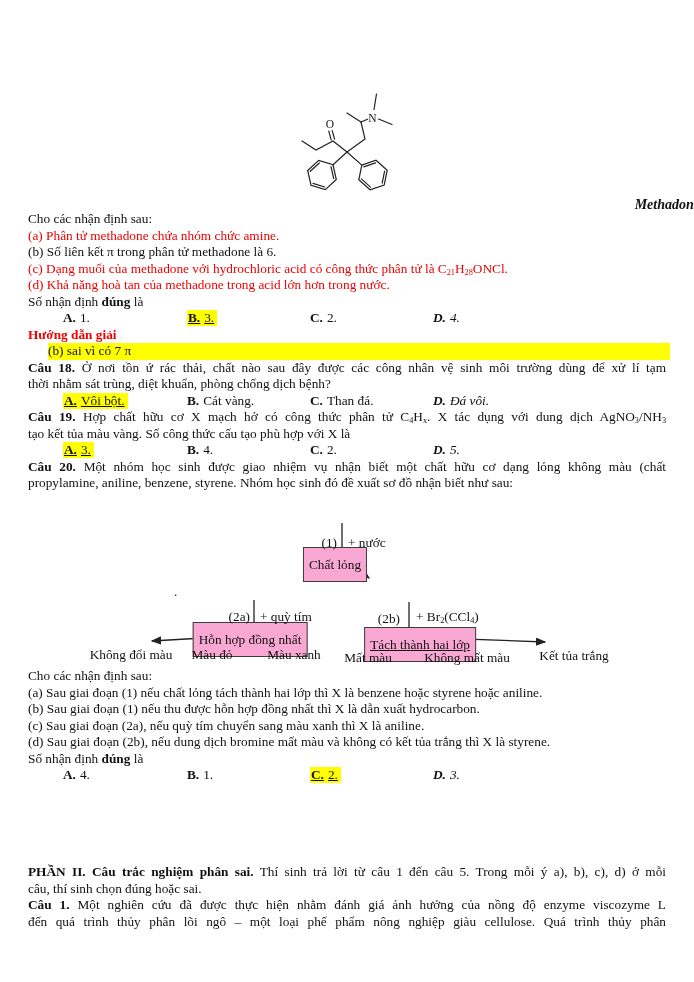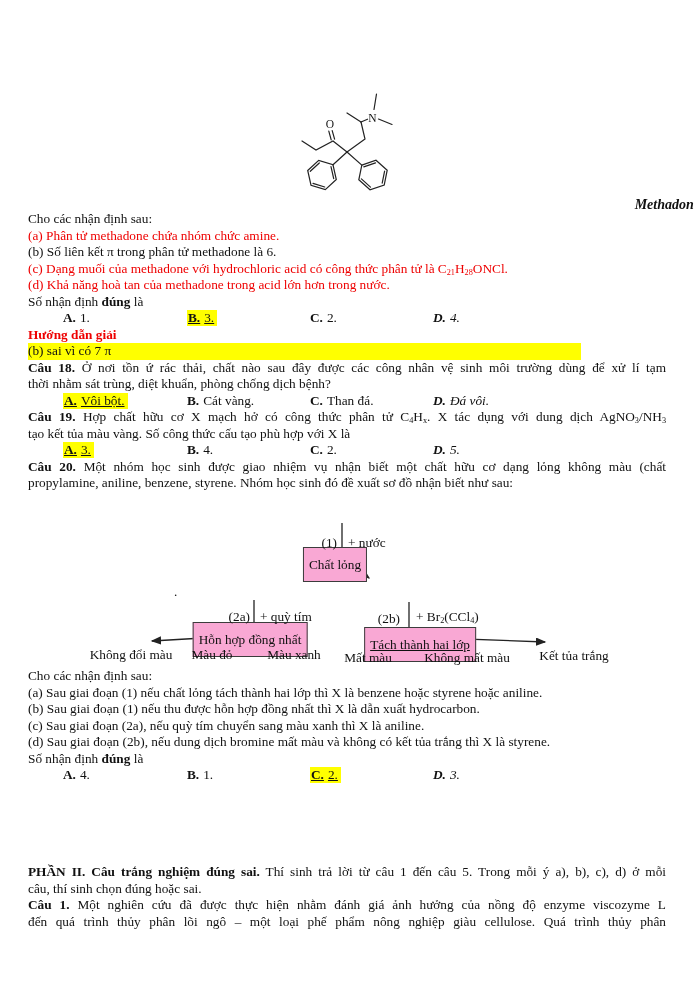--- a/index.html
+++ b/index.html
@@ -5,21 +5,21 @@
   html,body{margin:0;padding:0;background:#888;}
   .page{position:relative;width:694px;height:982px;background:#ffffff;margin:0 auto;
         font-family:"Liberation Serif","DejaVu Serif",serif;font-size:13.3px;color:#111;
         overflow:hidden;}
   .abs{position:absolute;}
   .tblock{position:absolute;left:28px;width:638px;}
   .ln{height:16.5px;line-height:16.5px;overflow:hidden;white-space:nowrap;}
   .full{text-align:justify;text-align-last:justify;white-space:normal;}
   .red{color:#ee0000;}
   .b{font-weight:bold;}
-  .band{background:#ffff00;width:553px;}
+  .band{background:#ffff00;width:622px;margin-left:20px;}
   .hl{background:#ffff00;padding:1px 3px 1px 1px;text-decoration:underline;}
   .opts{position:relative;}
   .opt{position:absolute;top:0;}
   .opt-a{left:35px;} .opt-b{left:159px;} .opt-c{left:282px;} .opt-d{left:405px;font-style:italic;}
   .ol{font-weight:bold;margin-right:4px;}
   sub{font-size:0.62em;vertical-align:-0.25em;line-height:0;}
   
   .mol-caption{position:absolute;left:0;top:197px;width:694px;text-align:right;
                font-weight:bold;font-style:italic;font-size:14px;padding-left:6px;}
   
@@ -154,19 +154,19 @@
     <div class="ln">Số nhận định <b>đúng</b> là</div>
     <div class="ln opts">
       <span class="opt opt-a"><b class="ol">A.</b><span>4.</span></span>
       <span class="opt opt-b"><b class="ol">B.</b><span>1.</span></span>
       <span class="opt opt-c"><span class="hl"><b class="ol">C.</b><span>2.</span></span></span>
       <span class="opt opt-d"><b class="ol">D.</b><span>3.</span></span>
     </div>
   </div>
 
   <div class="tblock" style="top:864px;">
-    <div class="ln full"><b>PHẦN II. Câu trắng nghiệm đúng sai.</b><span> Thí sinh trả lời từ câu 1 đến câu 5. Trong mỗi ý a), b), c), d) ở mỗi</span></div>
+    <div class="ln full"><b>PHẦN II. Câu trắc nghiệm phân sai.</b><span> Thí sinh trả lời từ câu 1 đến câu 5. Trong mỗi ý a), b), c), d) ở mỗi</span></div>
     <div class="ln">câu, thí sinh chọn đúng hoặc sai.</div>
     <div class="ln full"><b>Câu 1.</b><span> Một nghiên cứu đã được thực hiện nhằm đánh giá ảnh hưởng của nồng độ enzyme viscozyme L</span></div>
     <div class="ln full">đến quá trình thủy phân lõi ngô – một loại phế phẩm nông nghiệp giàu cellulose. Quá trình thủy phân</div>
   </div>
 
 </div>
 
 </body></html>

